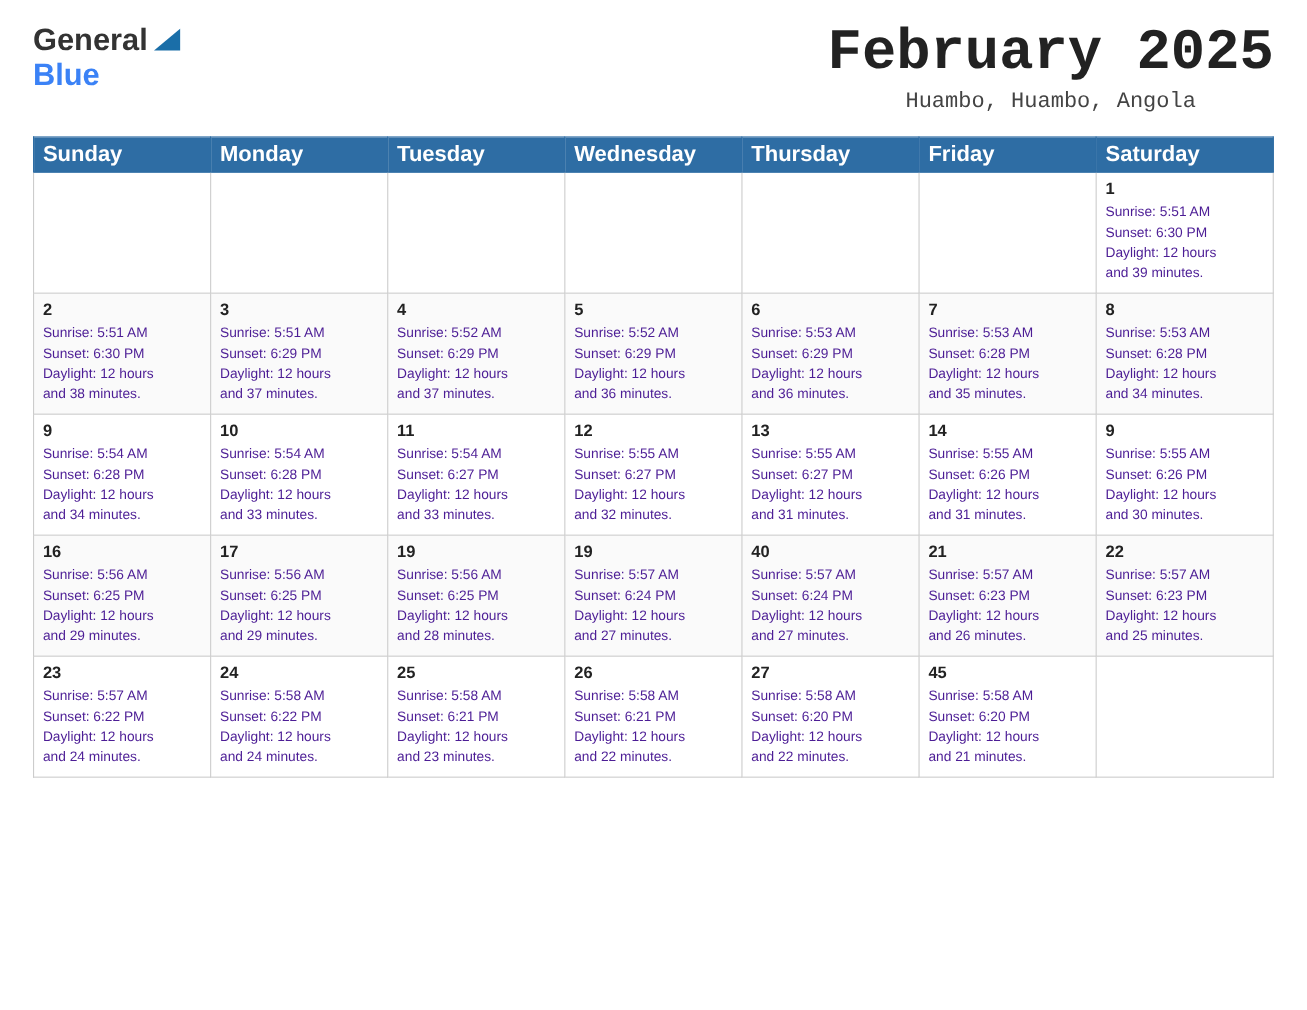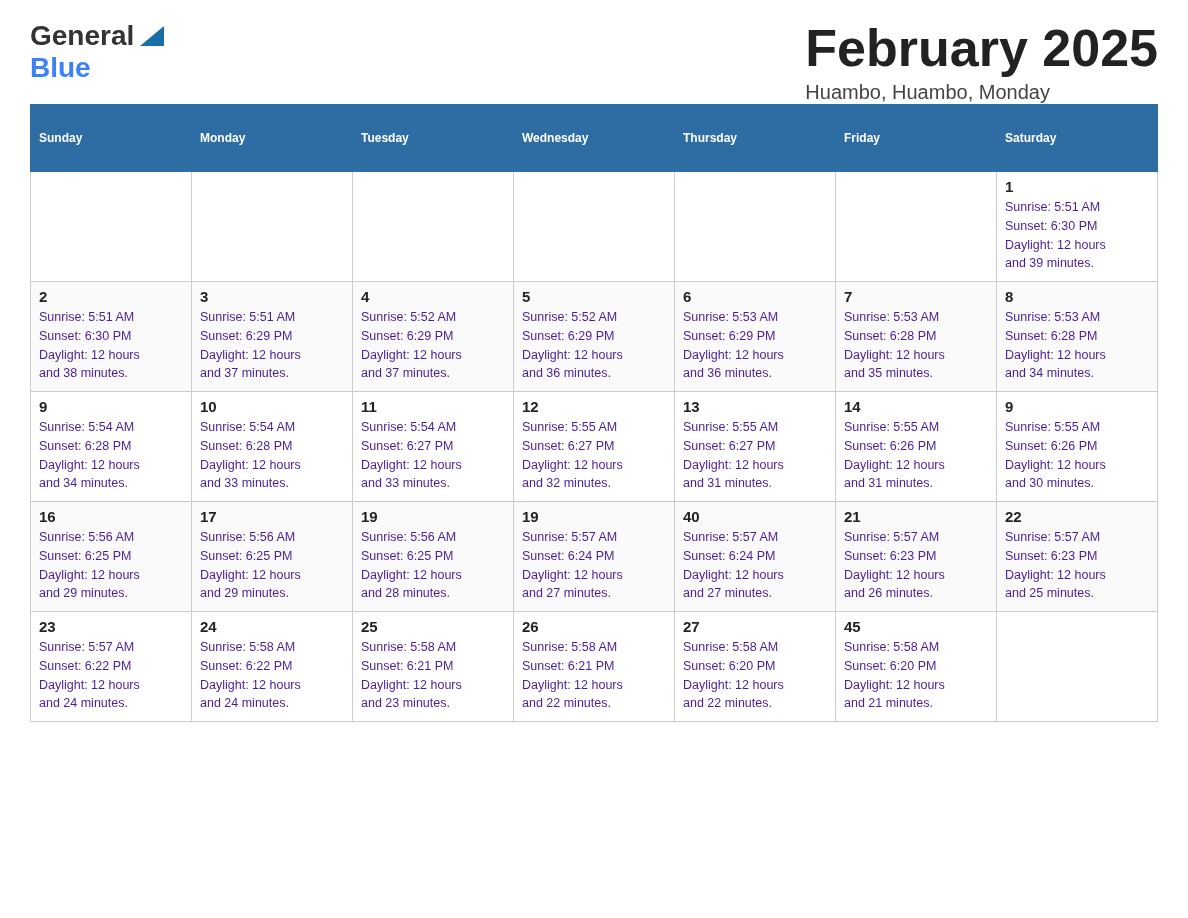--- a/index.html
+++ b/index.html
@@ -7,64 +7,66 @@
       font-family: Arial, sans-serif;
       background: #fff;
       width: 1188px;
       min-height: 918px;
       padding: 20px 30px;
     }
     .header {
       display: flex;
       justify-content: space-between;
       align-items: flex-start;
+      margin-bottom: 20px;
     }
     .logo-text-general {
       font-size: 28px;
       font-weight: bold;
       color: #333;
     }
     .logo-blue {
       font-size: 28px;
       font-weight: bold;
       color: #3b82f6;
     }
     .logo-wrapper {
       display: flex;
       flex-direction: column;
     }
     .logo-top {
       display: flex;
       align-items: center;
     }
     .title-section {
-      text-align: left;
+      text-align: center;
+      font-family: Liberation Mono, monospace;
     }
     .calendar-title {
       font-size: 52px;
       font-weight: bold;
       color: #222;
       line-height: 1.1;
     }
     .calendar-subtitle {
       font-size: 20px;
       color: #444;
       margin-top: 4px;
     }
     .calendar {
       width: 100%;
       border-collapse: collapse;
       border: 1px solid #aaa;
     }
     .calendar th {
       background-color: #2e6da4;
       color: #fff;
-      font-size: 12px;
-      font-weight: bold;
-      padding: 26px 8px;
+      font-size: 20px;
+      font-weight: bold;
+      padding: 4px 8px;
       text-align: left;
       border: 1px solid #2e6da4;
     }
     .calendar td {
       vertical-align: top;
       width: calc(100% / 7);
       padding: 6px 8px;
       border: 1px solid #ccc;
       min-height: 110px;
       height: 110px;
@@ -103,21 +105,21 @@
       <svg width="28" height="28" viewBox="0 0 28 28" style="margin-left:2px;margin-top:0px;">
         <polygon points="4,24 28,4 28,24" fill="#1a6ea8"></polygon>
       </svg>
     </div>
     <div>
       <span class="logo-blue">Blue</span>
     </div>
   </div>
   <div class="title-section">
     <div class="calendar-title">February 2025</div>
-    <div class="calendar-subtitle">Huambo, Huambo, Monday</div>
+    <div class="calendar-subtitle">Huambo, Huambo, Angola</div>
   </div>
 </div>
 
 <table class="calendar">
   <thead>
     <tr>
     <th>Sunday</th>
         <th>Monday</th>
         <th>Tuesday</th>
         <th>Wednesday</th>

